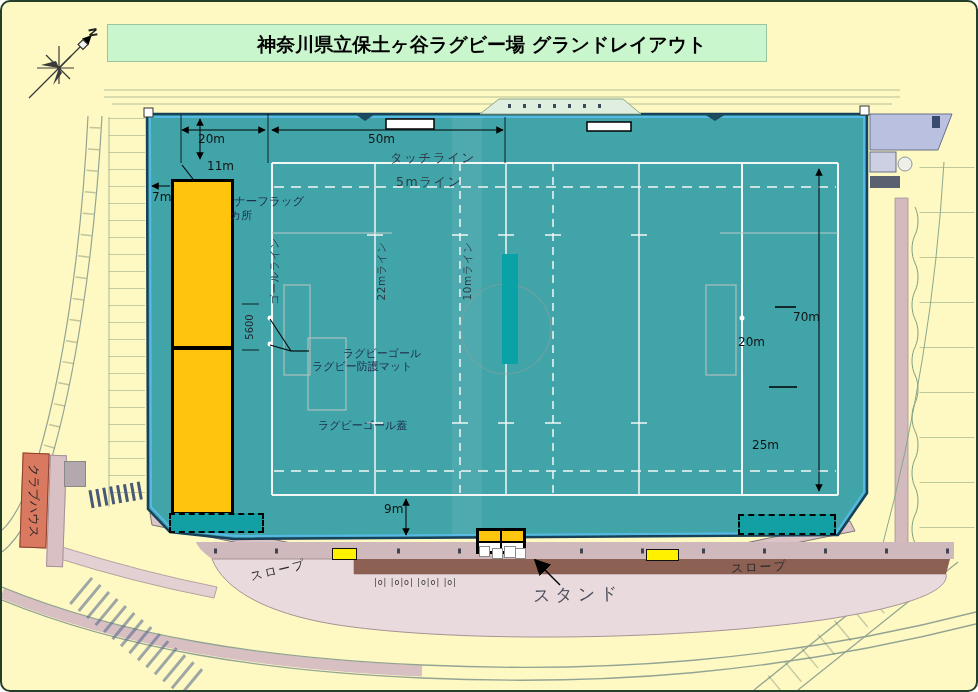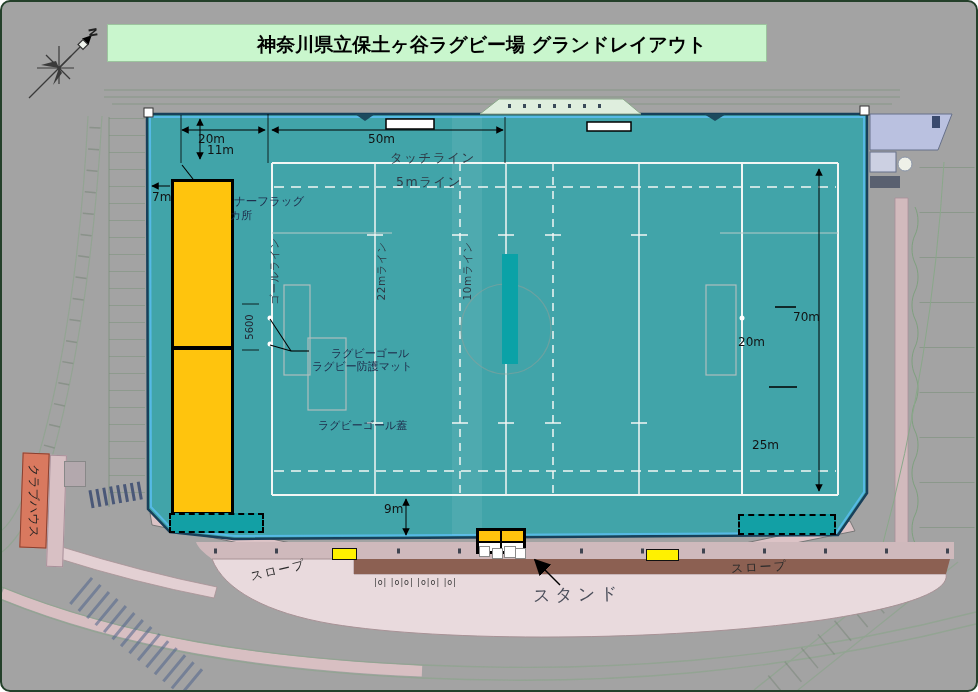--- a/index.html
+++ b/index.html
@@ -1,19 +1,19 @@
 <!DOCTYPE html>
 <html><head>
 <meta charset="utf-8">
 <style>
   html,body{margin:0;padding:0;background:#fff;}
   *{box-sizing:border-box;}
   .canvas{
     position:relative;width:978px;height:692px;overflow:hidden;
-    background:#a3a3a3;border:2px solid #24402a;border-radius:10px;
+    background:#fef9c3;border:2px solid #24402a;border-radius:10px;
     font-family:"DejaVu Sans","Liberation Sans",sans-serif;
   }
   .abs{position:absolute;}
   .lbl{position:absolute;color:#111;font-size:12px;white-space:nowrap;line-height:1.1;z-index:6;}
   .fieldlbl{position:absolute;color:#2e3a46;font-size:12.5px;letter-spacing:1.5px;white-space:nowrap;z-index:6;}
   .vlinelbl{position:absolute;color:#2e3a46;font-size:10.5px;letter-spacing:.5px;white-space:nowrap;
     width:70px;text-align:center;transform:rotate(-90deg);transform-origin:center;z-index:6;}
   .goallbl{position:absolute;color:#1e2b4a;font-size:11px;white-space:nowrap;z-index:6;}
   .title-box{
     position:absolute;left:105px;top:22px;width:660px;height:38px;background:#c9f6cd;
@@ -235,36 +235,36 @@
   <div class="smallyellow" style="left:330px;top:546px;width:25px;height:12px;"></div>
   <div class="smallyellow" style="left:644px;top:547px;width:33px;height:12px;"></div>
 
   <div class="pinkband"></div>
   <div class="grayblock"></div>
   <div class="club"></div>
   <div class="club-lbl">クラブハウス</div>
 
   <div class="lbl" style="left:196px;top:131px;">20m</div>
   <div class="lbl" style="left:366px;top:131px;">50m</div>
-  <div class="lbl" style="left:205px;top:142px;">11m</div>
+  <div class="lbl" style="left:205px;top:158px;">11m</div>
   <div class="lbl" style="left:150px;top:189px;">7m</div>
   <div class="lbl" style="left:791px;top:309px;">70m</div>
   <div class="lbl" style="left:736px;top:334px;">20m</div>
   <div class="lbl" style="left:750px;top:437px;">25m</div>
   <div class="lbl" style="left:382px;top:501px;">9m</div>
   <div class="v5600">5600</div>
 
   <div class="fieldlbl" style="left:388px;top:148px;">タッチライン</div>
   <div class="fieldlbl" style="left:394px;top:172px;">5mライン</div>
   <div class="goallbl" style="left:232px;top:192px;font-size:11.5px;">ナーフラッグ</div>
   <div class="goallbl" style="left:228px;top:206px;font-size:11px;">カ所</div>
   <div class="vlinelbl" style="left:238px;top:262px;">ゴールライン</div>
   <div class="vlinelbl" style="left:345px;top:262px;">22mライン</div>
   <div class="vlinelbl" style="left:431px;top:262px;">10mライン</div>
-  <div class="goallbl" style="left:296px;top:344px;padding-left:33px;">ラグビーゴール</div>
+  <div class="goallbl" style="left:308px;top:344px;padding-left:33px;">ラグビーゴール</div>
   <div class="goallbl" style="left:310px;top:357px;">ラグビー防護マット</div>
   <div class="goallbl" style="left:316px;top:370px;margin-top:46px;">ラグビーゴール蓋</div>
 
   <div class="stand-lbl">スタンド</div>
   <div class="slope-lbl" style="left:248px;top:560px;transform:rotate(-13deg);">スロープ</div>
   <div class="slope-lbl" style="left:729px;top:557px;transform:rotate(-3deg);">スロープ</div>
   <div class="bench-row">|o| |o|o| |o|o| |o|</div>
 
 </div>
 

